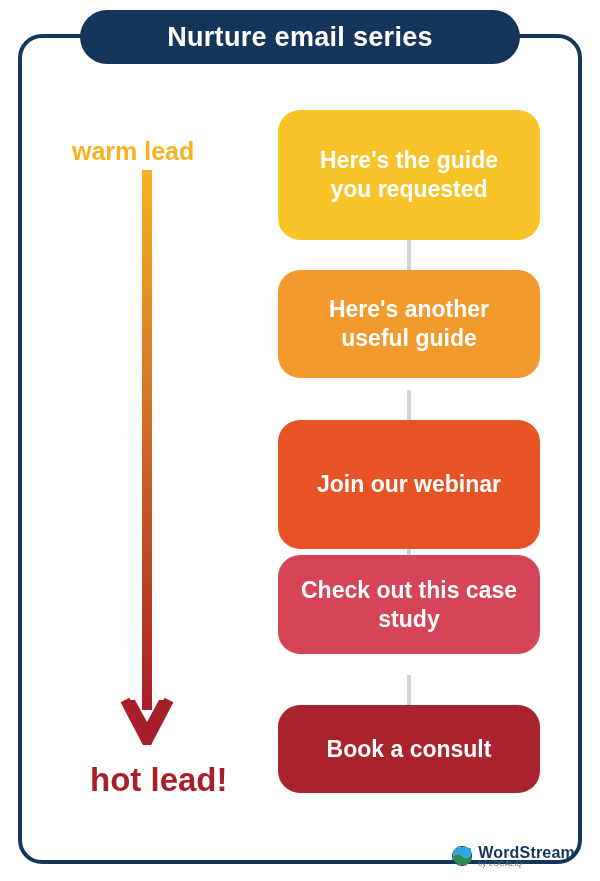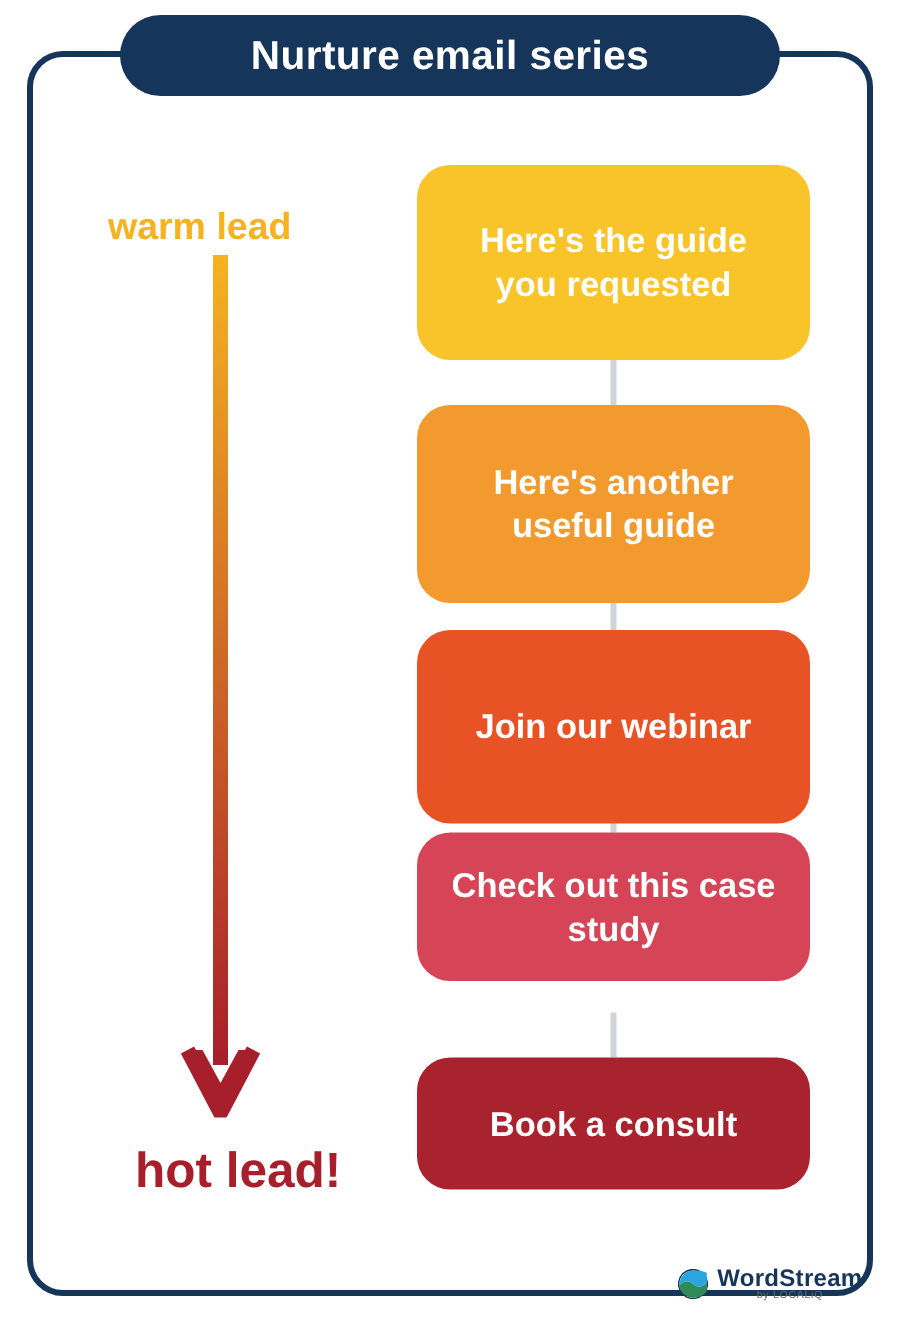--- a/index.html
+++ b/index.html
@@ -76,21 +76,21 @@
     font-size: 16px;
     color: #15365a;
     letter-spacing: 0.2px;
   }
   .footer-logo .brand-sub {
     font-size: 7px;
     color: #5a6a78;
     letter-spacing: 0.5px;
     margin-top: -2px;
   }
-  .brand-text { display: flex; flex-direction: column; align-items: center; }
+  .brand-text { display: flex; flex-direction: column; align-items: flex-start; }
   .logo-mark {
     width: 20px; height: 20px;
   }
 </style>
 </head>
 <body>
 
 <div class="frame"></div>
 
 <div class="title-pill">
@@ -113,21 +113,21 @@
 </svg>
 
 <div class="connector" style="top:240px;height:30px"></div>
 <div class="connector" style="top:390px;height:30px"></div>
 <div class="connector" style="top:525px;height:30px"></div>
 <div class="connector" style="top:675px;height:30px"></div>
 
 <div class="step" style="left:278px;top:110px;height:130px;background:#f9c32a">
   <span>Here's the guide you requested</span>
 </div>
-<div class="step" style="left:278px;top:270px;height:132px;background:#f29a2e">
+<div class="step" style="left:278px;top:270px;height:108px;background:#f29a2e">
   <span>Here's another useful guide</span>
 </div>
 <div class="step" style="left:278px;top:420px;height:129px;background:#e85325">
   <span>Join our webinar</span>
 </div>
 <div class="step" style="left:278px;top:555px;height:99px;background:#d64557">
   <span>Check out this case study</span>
 </div>
 <div class="step" style="left:278px;top:705px;height:88px;background:#a9232f">
   <span>Book a consult</span>

